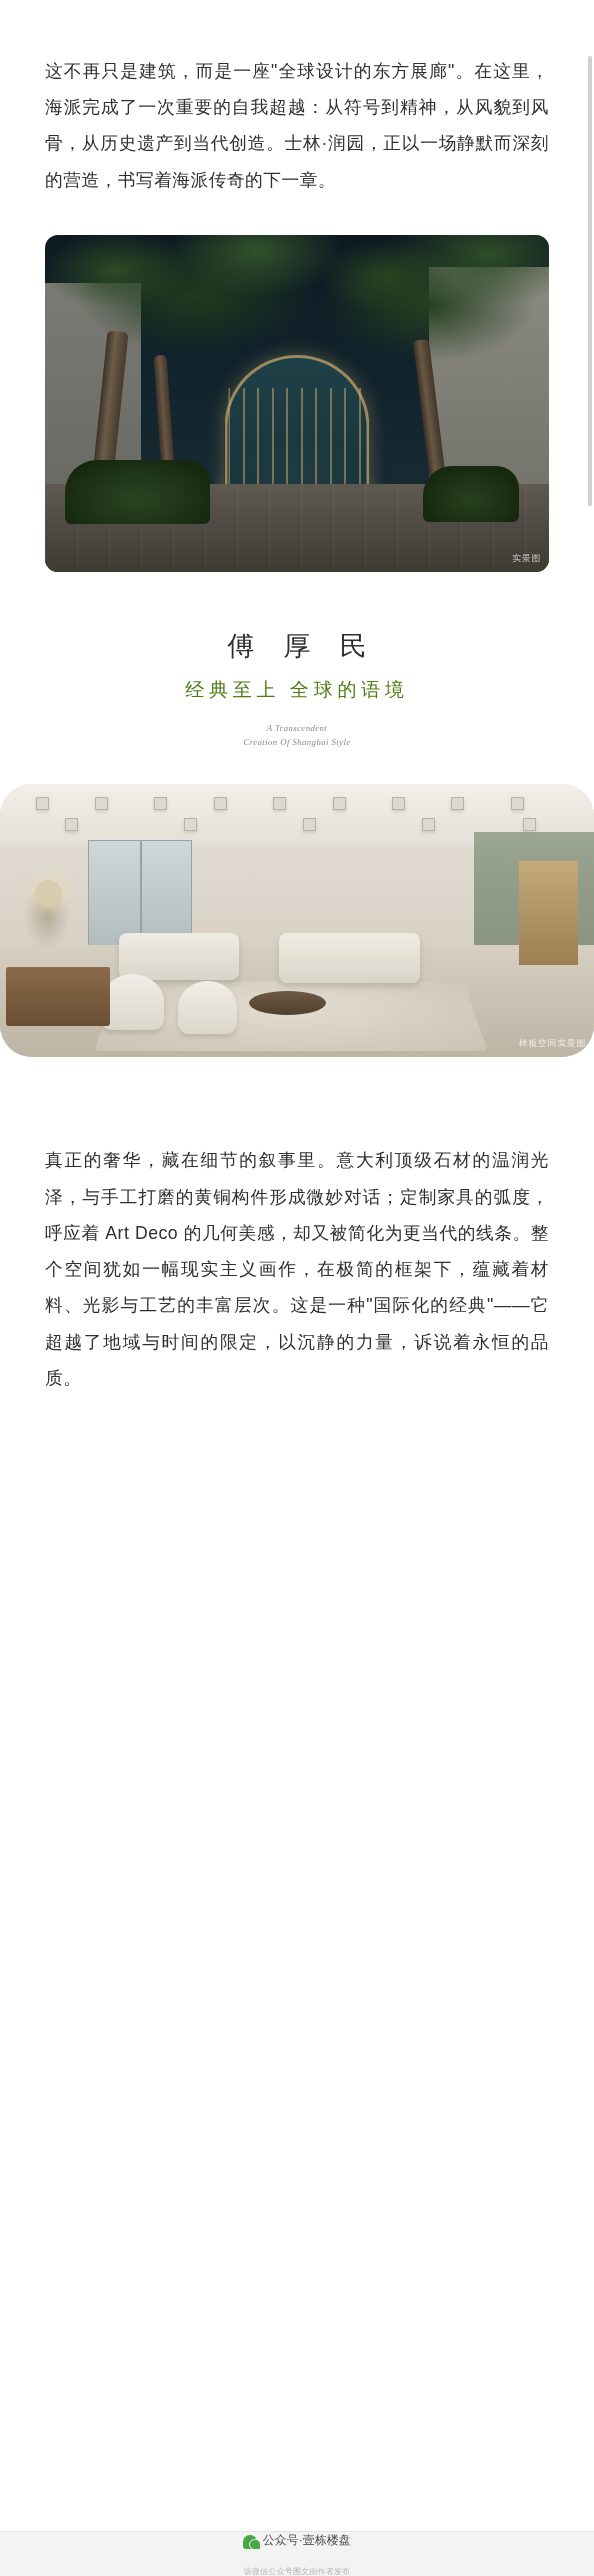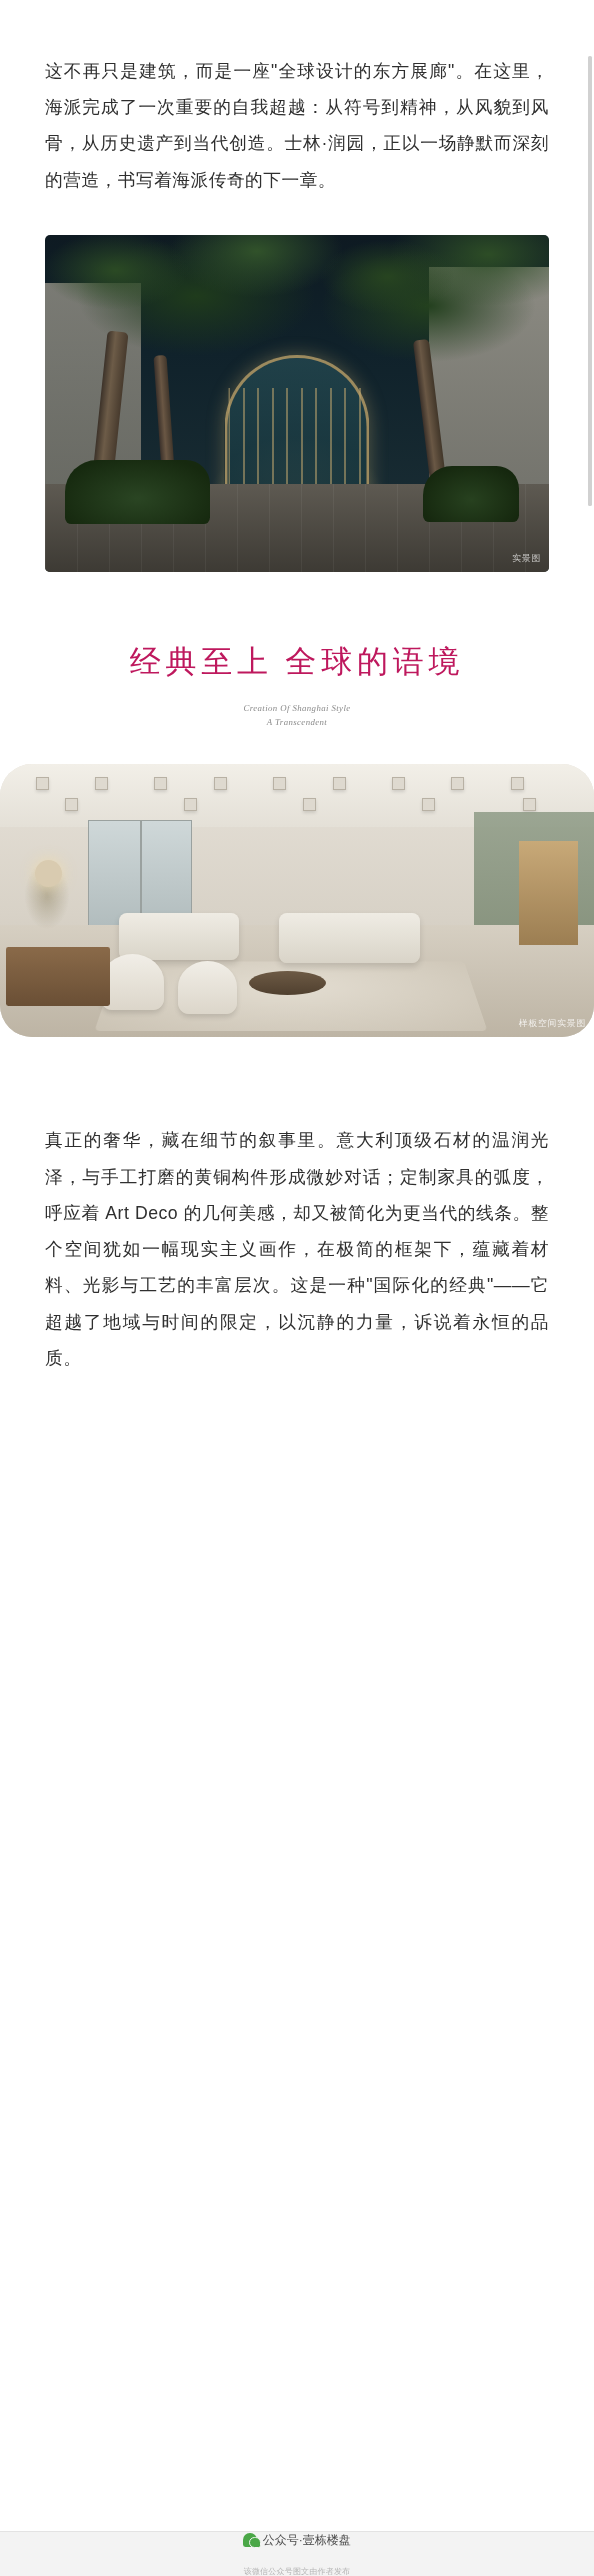--- a/index.html
+++ b/index.html
@@ -32,21 +32,21 @@
 
   
   .courtyard-wrap {
     margin: 37px 0 0 0;
     padding: 0 45px;
   }
   .courtyard {
     position: relative;
     width: 100%;
     height: 337px;
-    border-radius: 5px;
+    border-radius: 13px;
     overflow: hidden;
     background: linear-gradient(#0e1a22 0%, #10222b 35%, #1c3036 100%);
   }
   
   .canopy {
     position: absolute; left: 0; top: 0; width: 100%; height: 161px;
     background:
       radial-gradient(ellipse 104px 56px at 14% 22%, #2b4a24 0%, rgba(43,74,36,0) 70%),
       radial-gradient(ellipse 120px 64px at 42% 10%, #31522a 0%, rgba(49,82,42,0) 72%),
       radial-gradient(ellipse 96px 53px at 68% 26%, #274420 0%, rgba(39,68,32,0) 70%),
@@ -136,23 +136,23 @@
   }
   .designer-name {
     font-family: "Liberation Serif", serif;
     font-size: 27px;
     letter-spacing: 11.2px;
     color: #2e2e2e;
     padding-left: 11.2px;
   }
   .designer-sub {
     font-family: "Liberation Serif", serif;
-    font-size: 31px;
+    font-size: 19px;
     letter-spacing: 4.8px;
-    color: #be185d;
+    color: #4d7c0f;
     margin-top: 13px;
   }
   .designer-en {
     margin-top: 17.7px;
     font-family: "Liberation Serif", serif;
     font-size: 8.8px;
     font-style: italic;
     color: #8a8a8a;
     line-height: 1.6;
     letter-spacing: 0.4px;
@@ -260,21 +260,21 @@
     height: 45px;
     background: #f3f3f3;
     border-top: 0.8px solid #e3e3e3;
     display: flex;
     flex-direction: column;
     align-items: center;
     justify-content: center;
   }
   .footer-row {
     display: flex;
-    align-items: center;
+    align-items: flex-end;
     gap: 5.6px;
     font-size: 12px;
     color: #4a4a4a;
   }
   .wechat-logo {
     width: 13.7px; height: 13.7px;
     background: #4aa747;
     border-radius: 50% 50% 50% 2.4px;
     position: relative;
     display: inline-block;
@@ -325,24 +325,25 @@
       <div class="trunk-l2"></div>
       <div class="trunk-r"></div>
       <div class="paving"></div>
       <div class="hedge-l"></div>
       <div class="hedge-r"></div>
       <div class="img-credit">实景图</div>
     </div>
   </div>
 
   <div class="designer">
+    <div class="designer-name">傅 厚 民</div>
     <div class="designer-sub">经典至上  全球的语境</div>
     <div class="designer-en">
+      <div>A Transcendent</div>
       <div>Creation Of Shanghai Style</div>
-      <div>A Transcendent</div>
     </div>
   </div>
 
 
   <div class="living-wrap">
     <div class="living">
       <div class="lv-ceiling"></div>
       <div class="lv-lights">
         <i style="left:6%"></i>
           <i style="left:16%"></i>

